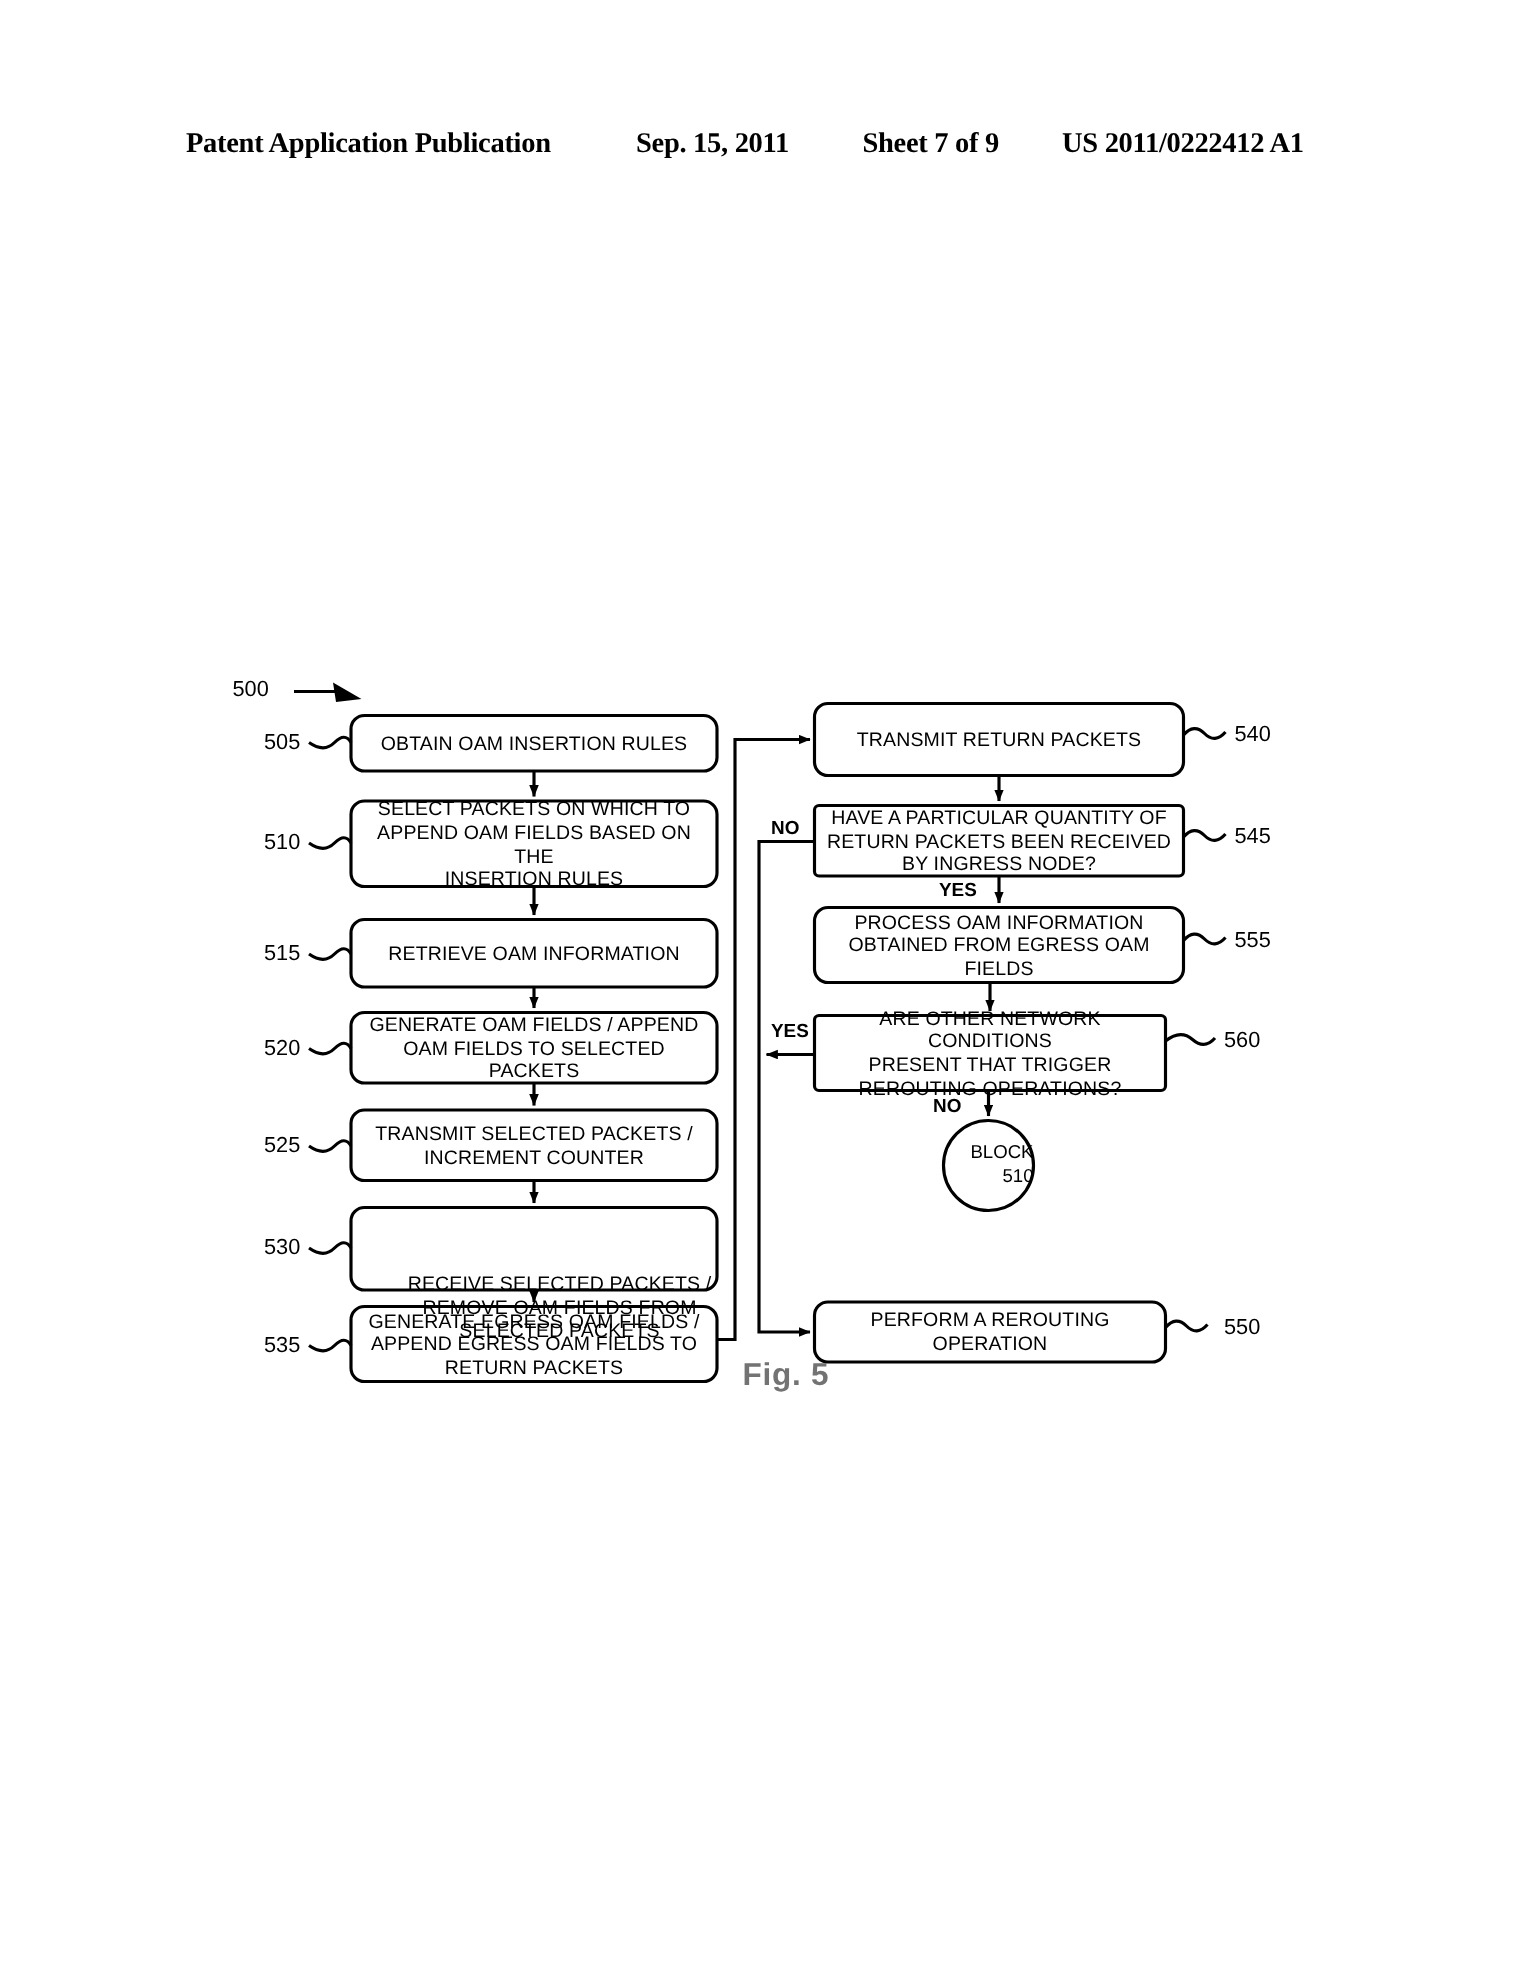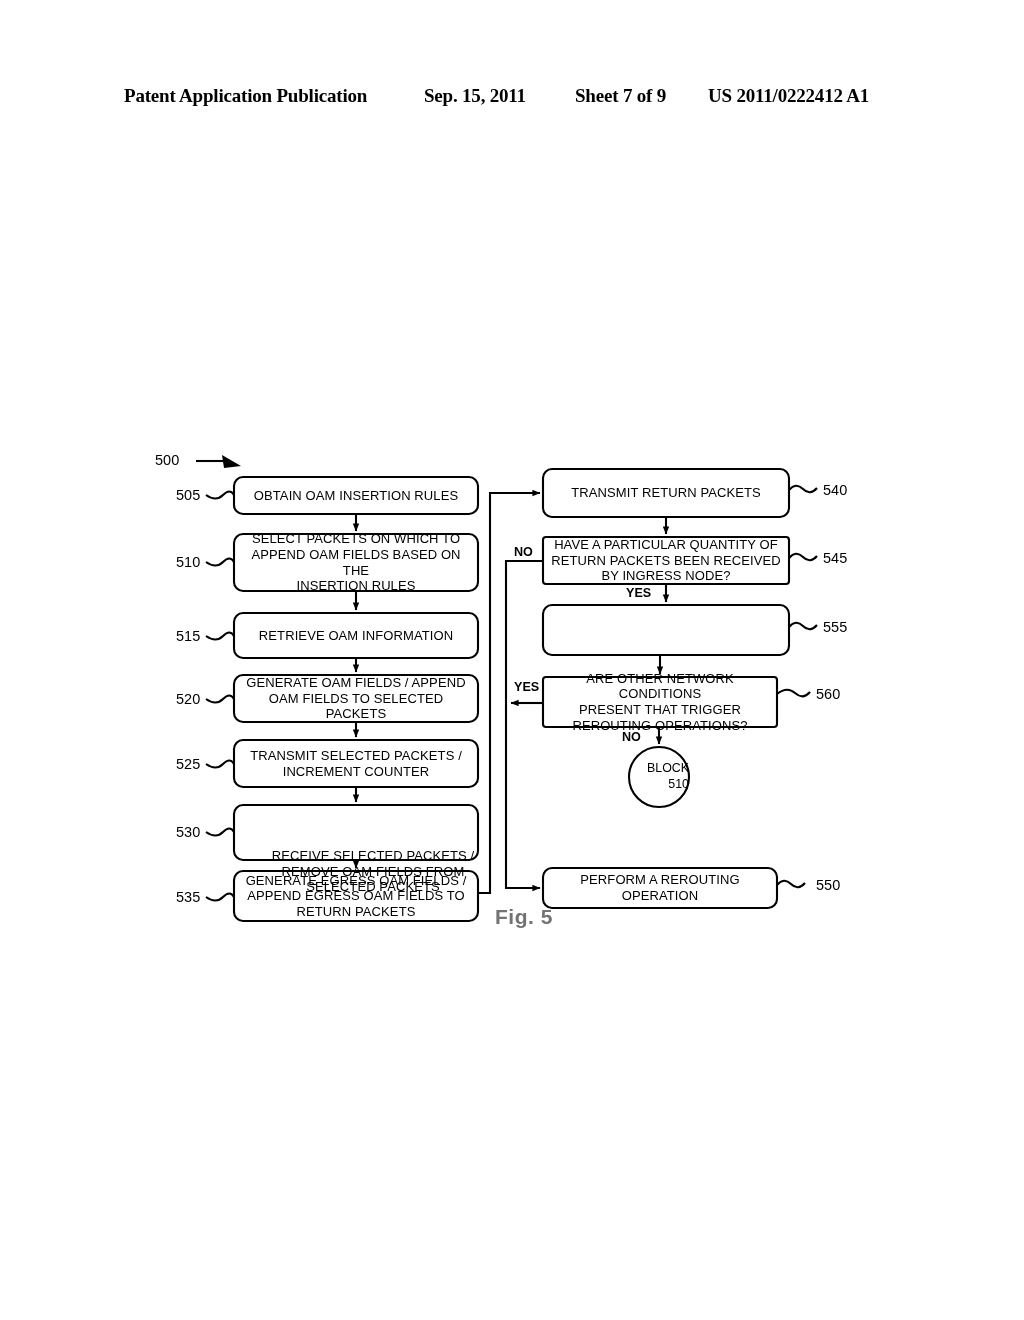--- a/index.html
+++ b/index.html
@@ -203,20 +203,23 @@
 REMOVE OAM FIELDS FROM
 SELECTED PACKETS</div>
     <div class="node-text" style="left:234px; top:871px; width:244px; height:50px;">GENERATE EGRESS OAM FIELDS /
 APPEND EGRESS OAM FIELDS TO
 RETURN PACKETS</div>
 
     <div class="node-text" style="left:543px; top:469px; width:246px; height:48px;">TRANSMIT RETURN PACKETS</div>
     <div class="node-text" style="left:543px; top:537px; width:246px; height:47px;">HAVE A PARTICULAR QUANTITY OF
 RETURN PACKETS BEEN RECEIVED
 BY INGRESS NODE?</div>
+    <div class="node-text" style="left:543px; top:605px; width:246px; height:50px;">PROCESS OAM INFORMATION
+OBTAINED FROM EGRESS OAM
+FIELDS</div>
     <div class="node-text" style="left:543px; top:677px; width:234px; height:50px;">ARE OTHER NETWORK CONDITIONS
 PRESENT THAT TRIGGER
 REROUTING OPERATIONS?</div>
     <div class="node-text" style="left:543px; top:868px; width:234px; height:40px;">PERFORM A REROUTING
 OPERATION</div>
 
     <div class="circle-text" style="left:629px; top:747px; width:60px; height:60px;">
       <span>BLOCK</span>
       <span>510</span>
     </div>

